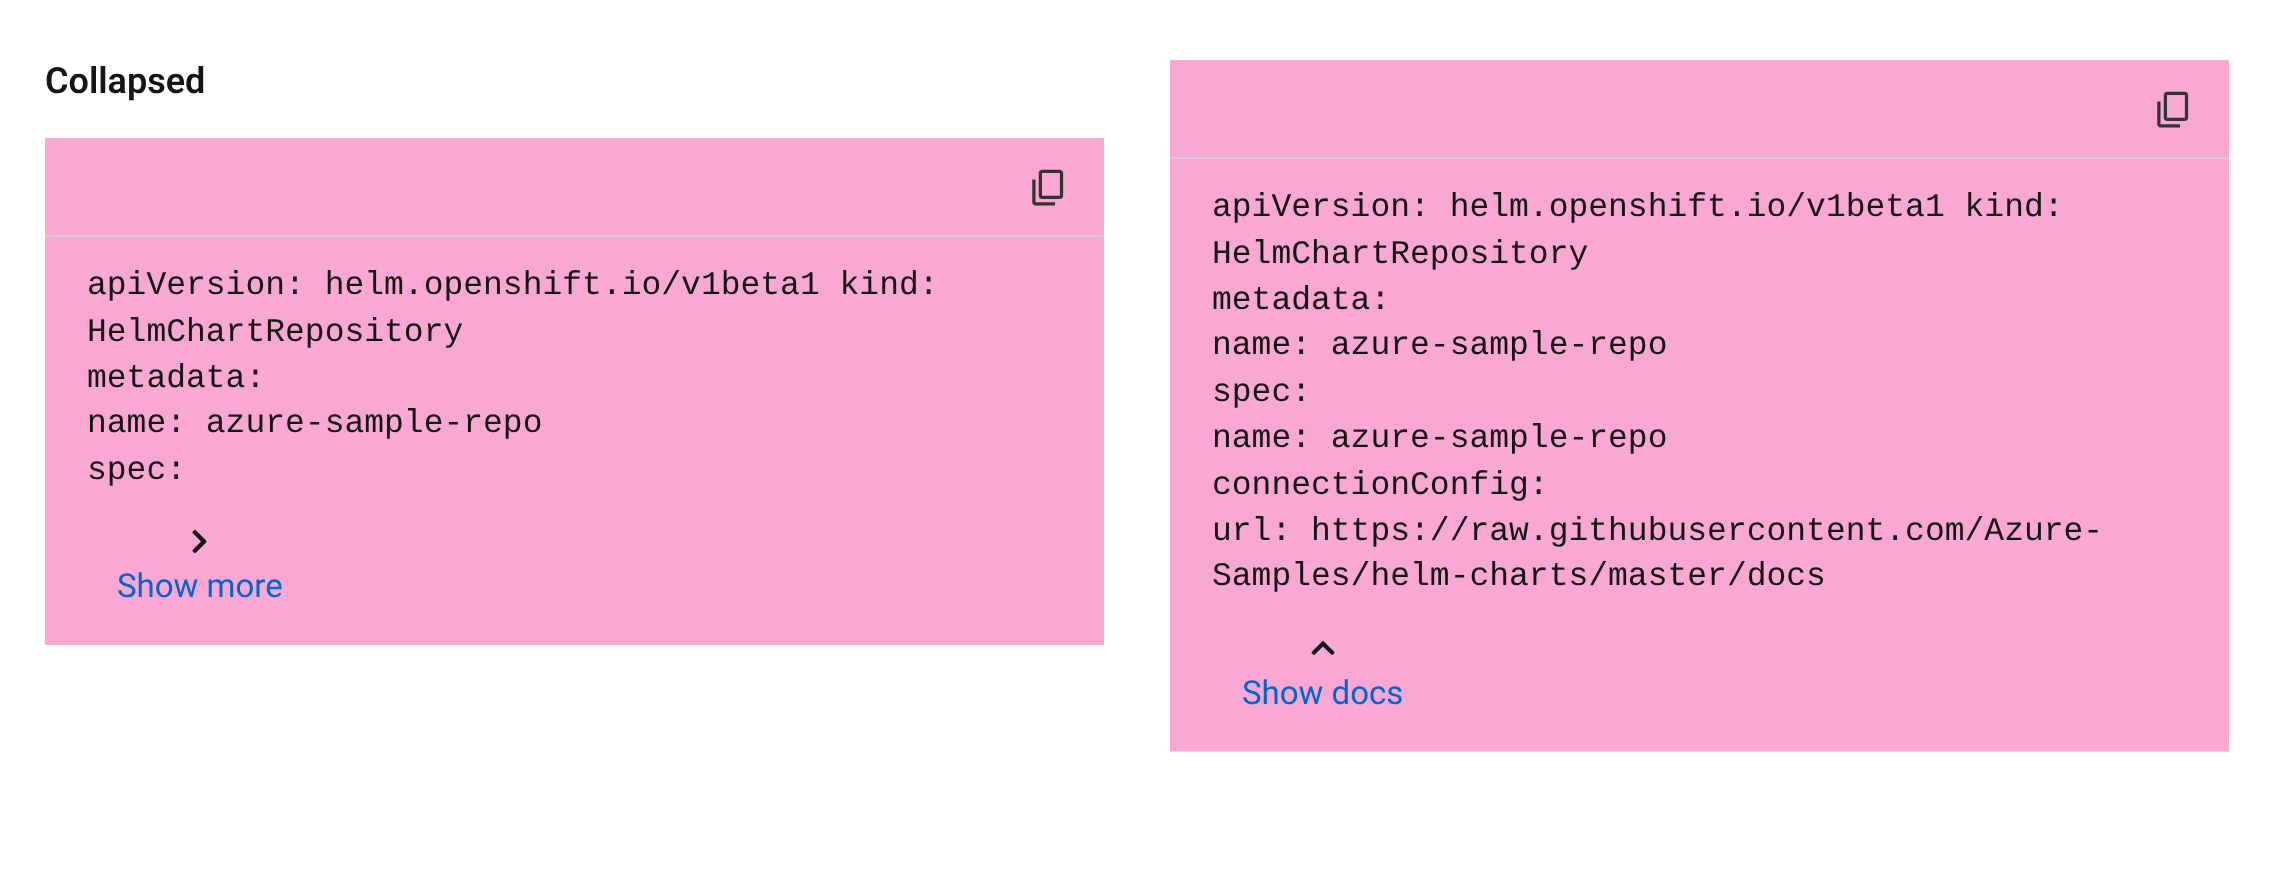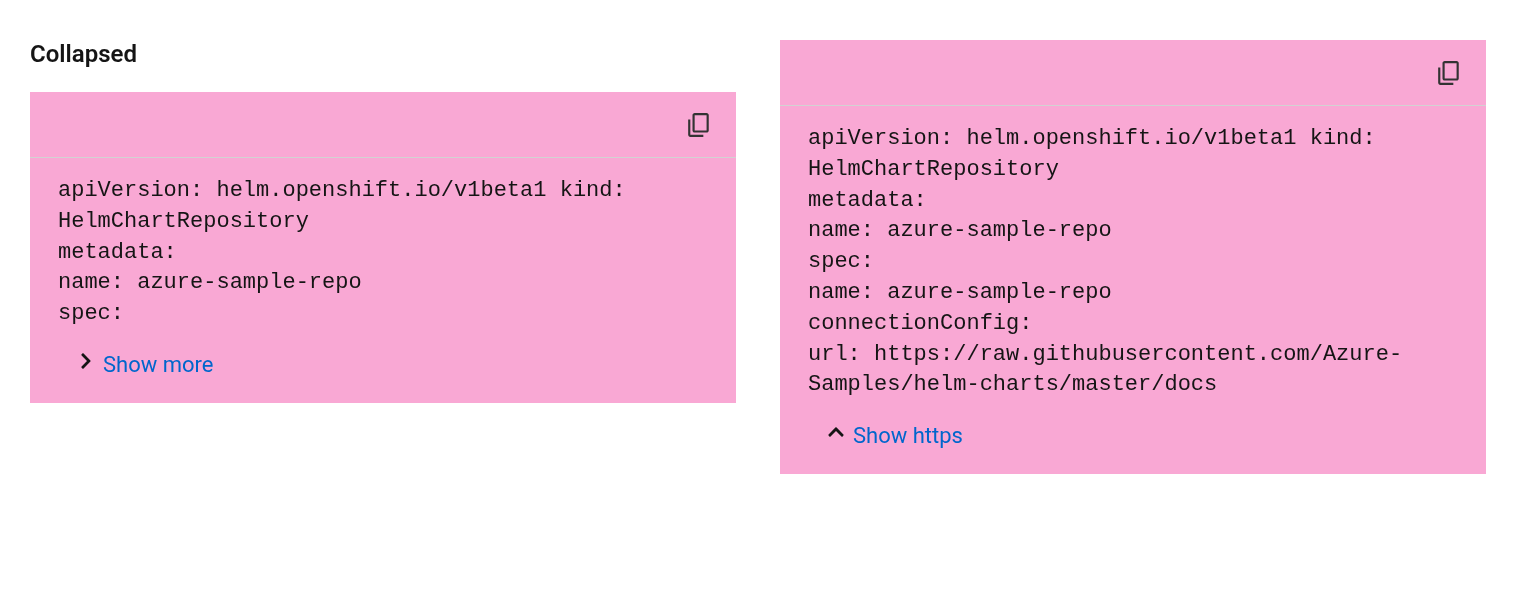--- a/index.html
+++ b/index.html
@@ -55,29 +55,30 @@
       font-family: "SFMono-Regular", Consolas, "Liberation Mono", Menlo, monospace;
       font-size: 22px;
       line-height: 1.4;
       color: #151515;
       padding: 18px 28px 12px 28px;
       white-space: pre-wrap;
       word-break: break-word;
     }
     .expand-toggle {
       display: inline-flex;
-      align-items: flex-start;
+      align-items: center;
       gap: 9px;
       padding: 10px 0 26px 48px;
       cursor: pointer;
       font-size: 22px;
       color: #0066cc;
       background: none;
       border: none;
       font-family: inherit;
+      flex-direction: column;
     }
     .expand-toggle .toggle-icon {
       color: #151515;
       display: inline-flex;
       align-items: center;
     }
     .expand-toggle .toggle-icon svg {
       width: 16px;
       height: 18px;
     }
@@ -130,17 +131,17 @@
 spec:
 name: azure-sample-repo
 connectionConfig:
 url: https://raw.githubusercontent.com/Azure-Samples/helm-charts/master/docs</div>
       <button class="expand-toggle">
         <span class="toggle-icon">
           <svg viewBox="0 0 448 512" fill="currentColor">
               <path d="M240.97 130.52l194.34 194.34c9.37 9.37 9.37 24.57 0 33.94l-22.67 22.67c-9.36 9.36-24.52 9.37-33.9.04L224 227.5 69.26 381.51c-9.38 9.33-24.54 9.32-33.9-.04l-22.67-22.67c-9.37-9.37-9.37-24.57 0-33.94L207.03 130.52c9.37-9.37 24.57-9.37 33.94 0z"></path>
             </svg>
         </span>
-        <span>Show https</span>
+        <span>Show docs</span>
       </button>
     </div>
   </div>
 </div>
 
 </body></html>

